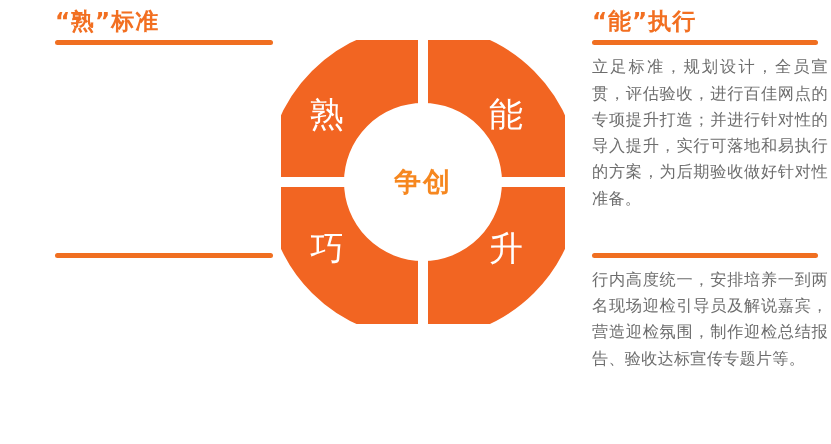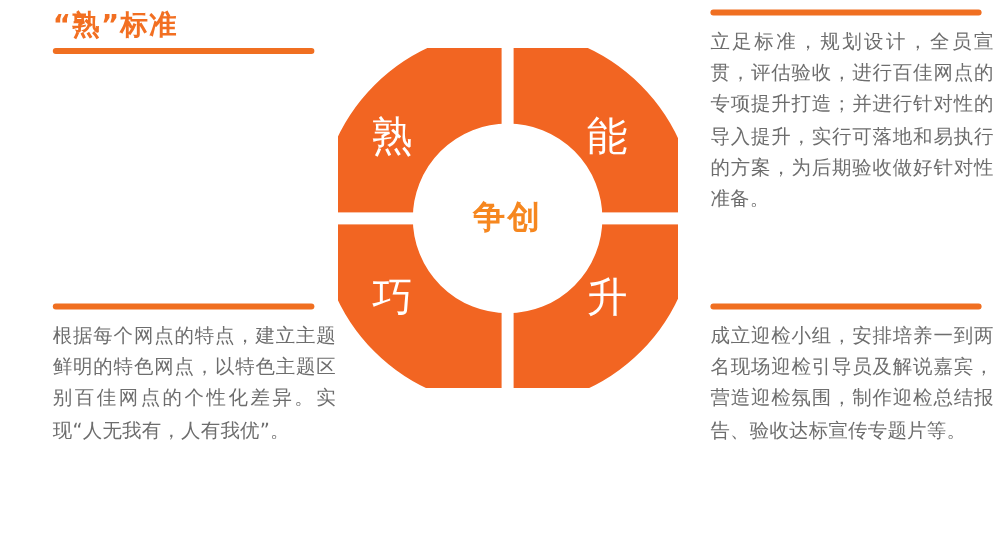--- a/index.html
+++ b/index.html
@@ -14,21 +14,21 @@
     background: #ffffff;
     overflow: hidden;
     font-family: "DejaVu Sans", "Liberation Sans", sans-serif;
   }
 
   
   .panel {
     position: absolute;
     width: 236px;
   }
-  .panel.left  { left: 44px; }
+  .panel.left  { left: 55px; }
   .panel.right { left: 592px; }
   .panel.top    { top: 8px; }
   .panel.bottom { top: 253px; }
 
   .panel-heading {
     font-size: 23px;
     font-weight: bold;
     color: #F26F21;
     letter-spacing: 1px;
     line-height: 1.15;
@@ -100,32 +100,32 @@
 <body>
 
 <div id="page">
 
   <div class="panel left top">
     <div class="panel-heading">“熟”标准</div>
     <div class="panel-rule"></div>
   </div>
 
   <div class="panel right top">
+    <div class="panel-heading">“能”执行</div>
     <div class="panel-rule"></div>
     <div class="panel-body">立足标准，规划设计，全员宣贯，评估验收，进行百佳网点的专项提升打造；并进行针对性的导入提升，实行可落地和易执行的方案，为后期验收做好针对性准备。</div>
   </div>
 
   <div class="panel left bottom">
     <div class="panel-rule"></div>
-    <div class="panel-body">根据每个网点的特点，建立主题鲜明的特色网点，以特色主题区别百佳网点的个性化差异。实现“人无我有，人有我优”。</div>
   </div>
 
   <div class="panel right bottom">
     <div class="panel-rule"></div>
-    <div class="panel-body">成立迎检小组，安排培养一到两名现场迎检引导员及解说嘉宾，营造迎检氛围，制作迎检总结报告、验收达标宣传专题片等。</div>
+    <div class="panel-body">行内高度统一，安排培养一到两名现场迎检引导员及解说嘉宾，营造迎检氛围，制作迎检总结报告、验收达标宣传专题片等。</div>
   </div>
 
   <div id="donut-wrap">
     <svg id="donut-svg" viewBox="0 0 314 314" xmlns="http://www.w3.org/2000/svg">
       <defs>
         <mask id="gapmask">
           <rect x="0" y="0" width="314" height="314" fill="#fff"></rect>
           <rect x="152" y="-4" width="10" height="322" fill="#000"></rect>
           <rect x="-4" y="152" width="322" height="10" fill="#000"></rect>
         </mask>

